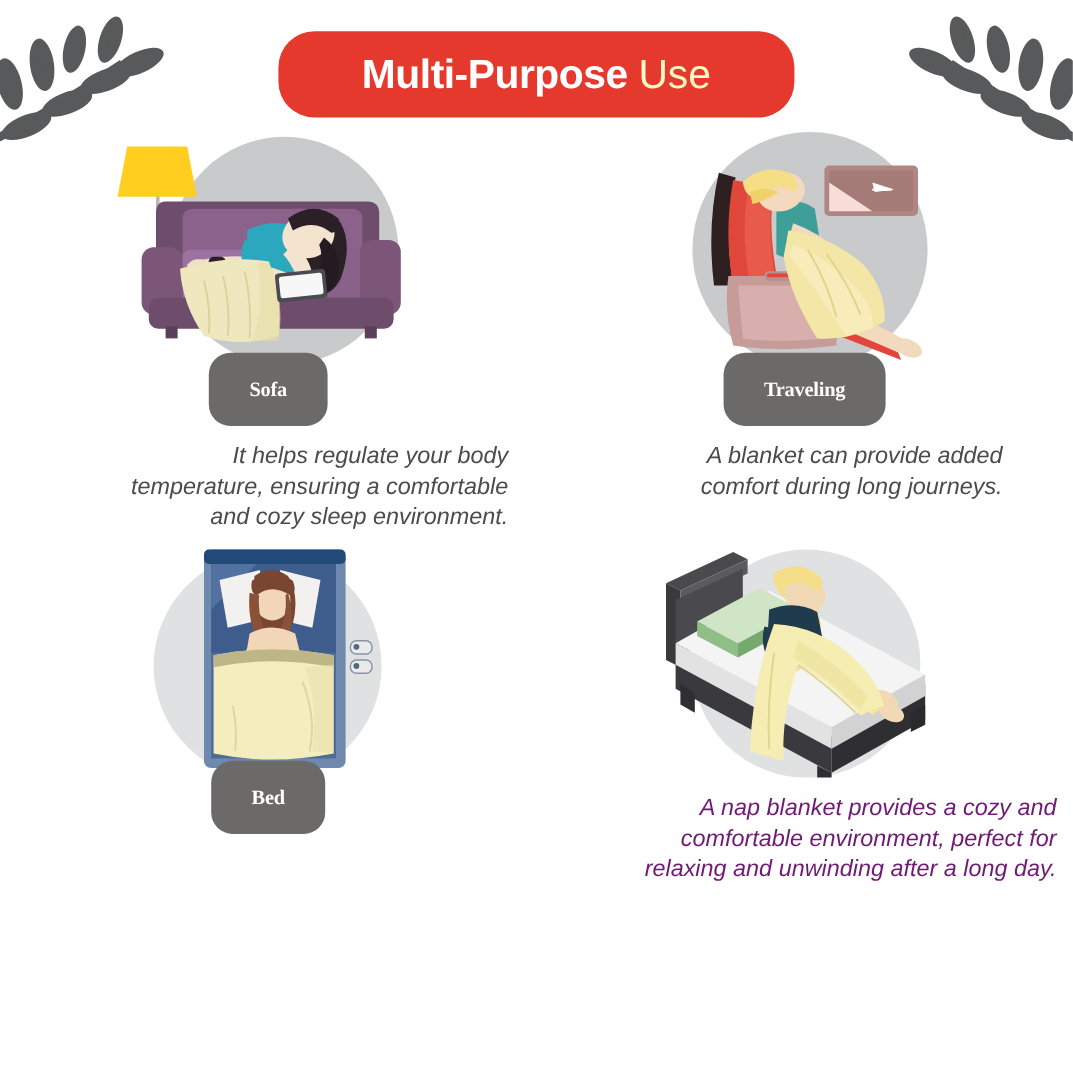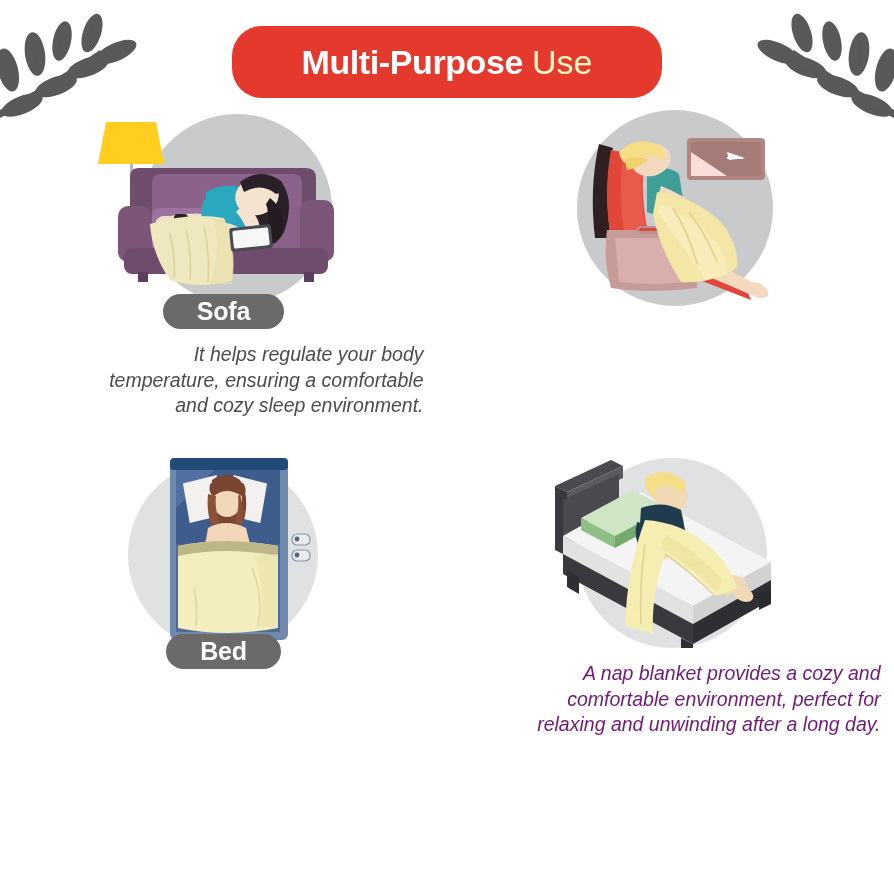--- a/index.html
+++ b/index.html
@@ -97,26 +97,27 @@
   
   .pill {
     position: relative;
     z-index: 2;
     margin-top: -14px;
     height: 35px;
     border-radius: 18px;
     display: flex;
     align-items: center;
     justify-content: center;
-    padding: 0 34px;
+    padding: 13px 34px;
     color: #ffffff;
-    font-size: 25px;
+    font-size: 17px;
     font-weight: bold;
     letter-spacing: -0.2px;
     white-space: nowrap;
+    font-family: Liberation Serif, serif;
   }
 
   
   .caption {
     margin-top: 13px;
     width: 400px;
     text-align: right;
     color: #4b4b4b;
     font-size: 19.5px;
     line-height: 1.32;
@@ -287,20 +288,25 @@
         <path d="M120 78 Q142 86 156 100 L150 110 Q130 98 116 92 Z" fill="#F3D9BD"></path>
 
         <path d="M116 84 Q150 88 178 112 Q198 134 196 160 Q170 176 140 174 Q118 140 112 106 Z" fill="#F4E6A6"></path>
         <path d="M120 96 Q152 108 176 136 Q188 152 186 166 L164 172 Q140 134 116 104 Z" fill="#F8EEC0" opacity="0.75"></path>
         <g stroke="#E2D28B" stroke-width="1.6" fill="none">
           <path d="M132 100 Q148 126 156 156"></path>
           <path d="M148 104 Q166 128 176 154"></path>
         </g>
       </svg>
     </div>
+    <div class="pill" style="background: rgb(108, 106, 104);">
+      <span>Traveling</span>
+    </div>
+    <div class="caption" style="color: rgb(75, 75, 75);">A blanket can provide added
+comfort during long journeys.</div>
   </div>
 
   <div class="card card-bed">
     <div class="art-wrap">
       <div class="blob" style="width: 190px; height: 190px; left: 34px; top: 12px; background: rgb(224, 225, 226);"></div>
       <svg class="art-svg" width="260" height="200" viewBox="0 0 260 200">
 
         <rect x="76" y="10" width="118" height="182" rx="6" fill="#6F88AE"></rect>
         <rect x="76" y="10" width="118" height="12" rx="4" fill="#224A78"></rect>
 

